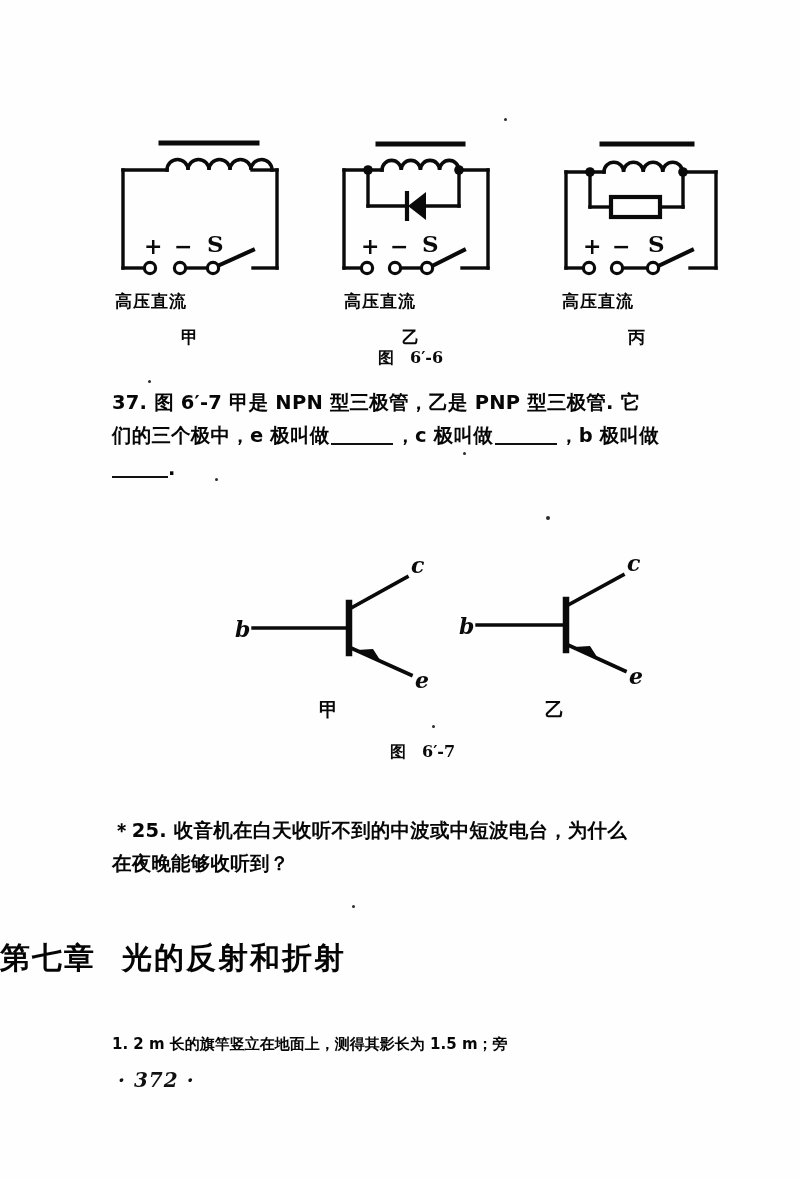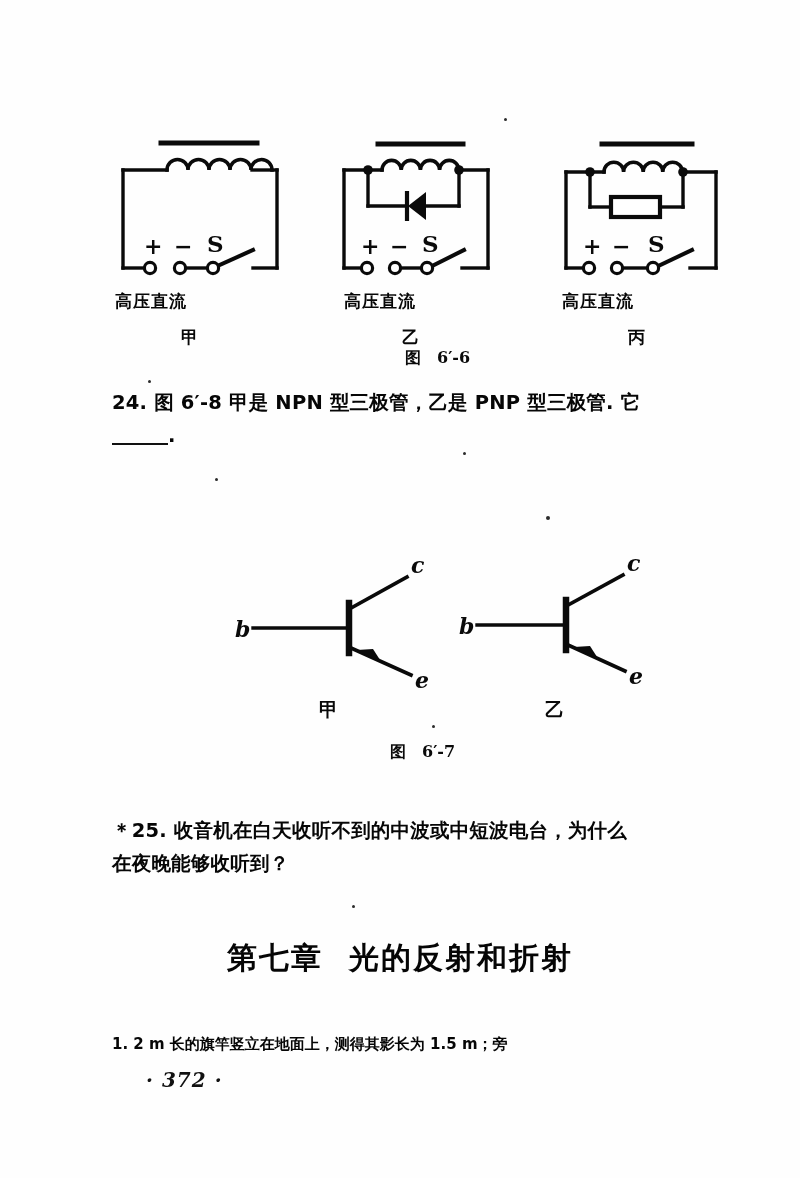--- a/index.html
+++ b/index.html
@@ -70,21 +70,21 @@
   #circuit-bing .panel-label { left: 78px; }
 
   .fig-caption {
     position: absolute;
     font-family: "DejaVu Sans", "Liberation Sans", sans-serif;
     font-weight: bold;
     font-size: 16px;
     color: #0a0a0a;
     white-space: nowrap;
   }
-  #caption-66 { left: 405px; top: 348px; }
+  #caption-66 { left: 378px; top: 348px; }
   #caption-67 { left: 390px; top: 742px; text-align: right; }
   .cap-num { margin-left: 16px; font-family: "DejaVu Serif","Liberation Serif",serif; }
 
   
   .para {
     position: absolute;
     font-family: "DejaVu Sans", "Liberation Sans", sans-serif;
     font-weight: bold;
     font-size: 19.5px;
     line-height: 33px;
@@ -107,21 +107,20 @@
     border-bottom: 2.5px solid #111;
     vertical-align: -3px;
   }
   #q25 { left: 112px; top: 814px; width: 645px; }
   #q25 .ln2 { display: block; }
 
   #chapter-title {
     position: absolute;
     left: 0; right: 0;
     top: 938px;
-    text-align: center;
     font-family: "DejaVu Sans", "Liberation Sans", sans-serif;
     font-weight: bold;
     font-size: 30px;
     letter-spacing: 2px;
     color: #050505;
   }
   #chapter-title .gap { display: inline-block; width: 26px; }
 
   #last-para {
     position: absolute;
@@ -138,21 +137,20 @@
   #page-number {
     position: absolute;
     left: 118px;
     top: 1068px;
     font-family: "DejaVu Serif", "Liberation Serif", serif;
     font-style: italic;
     font-weight: bold;
     font-size: 20px;
     color: #111;
     letter-spacing: 1px;
-    margin-left: 28px;
   }
 
   
   #fig67 {
     position: absolute;
     left: 0;
     top: 545px;
     width: 800px;
     height: 195px;
   }
@@ -297,21 +295,24 @@
       <div class="dc-label">高压直流</div>
       <div class="panel-label">丙</div>
     </div>
   </div>
 
   <div class="fig-caption" id="caption-66">
     <span>图</span><span class="cap-num">6′-6</span>
   </div>
 
   <div class="para" id="q24">
-    <span>24. 图 6′-8 甲是 NPN 型三极管，乙是 PNP 型三极管. 它</span>
+    <span>37. 图 6′-7 甲是 NPN 型三极管，乙是 PNP 型三极管. 它</span>
+    <span class="ln2">
+      <span>们的三个极中，e 极叫做</span><span class="blank"></span><span>，c 极叫做</span><span class="blank"></span><span>，b 极叫做</span>
+    </span>
     <span class="ln3">
       <span class="blank-short"></span><span>.</span>
     </span>
   </div>
 
   <div id="fig67">
 
     <div class="transistor" id="trans-jia">
       <svg width="230" height="150" viewBox="0 0 230 150">
         <g stroke="#0a0a0a" stroke-linecap="square" fill="none">

